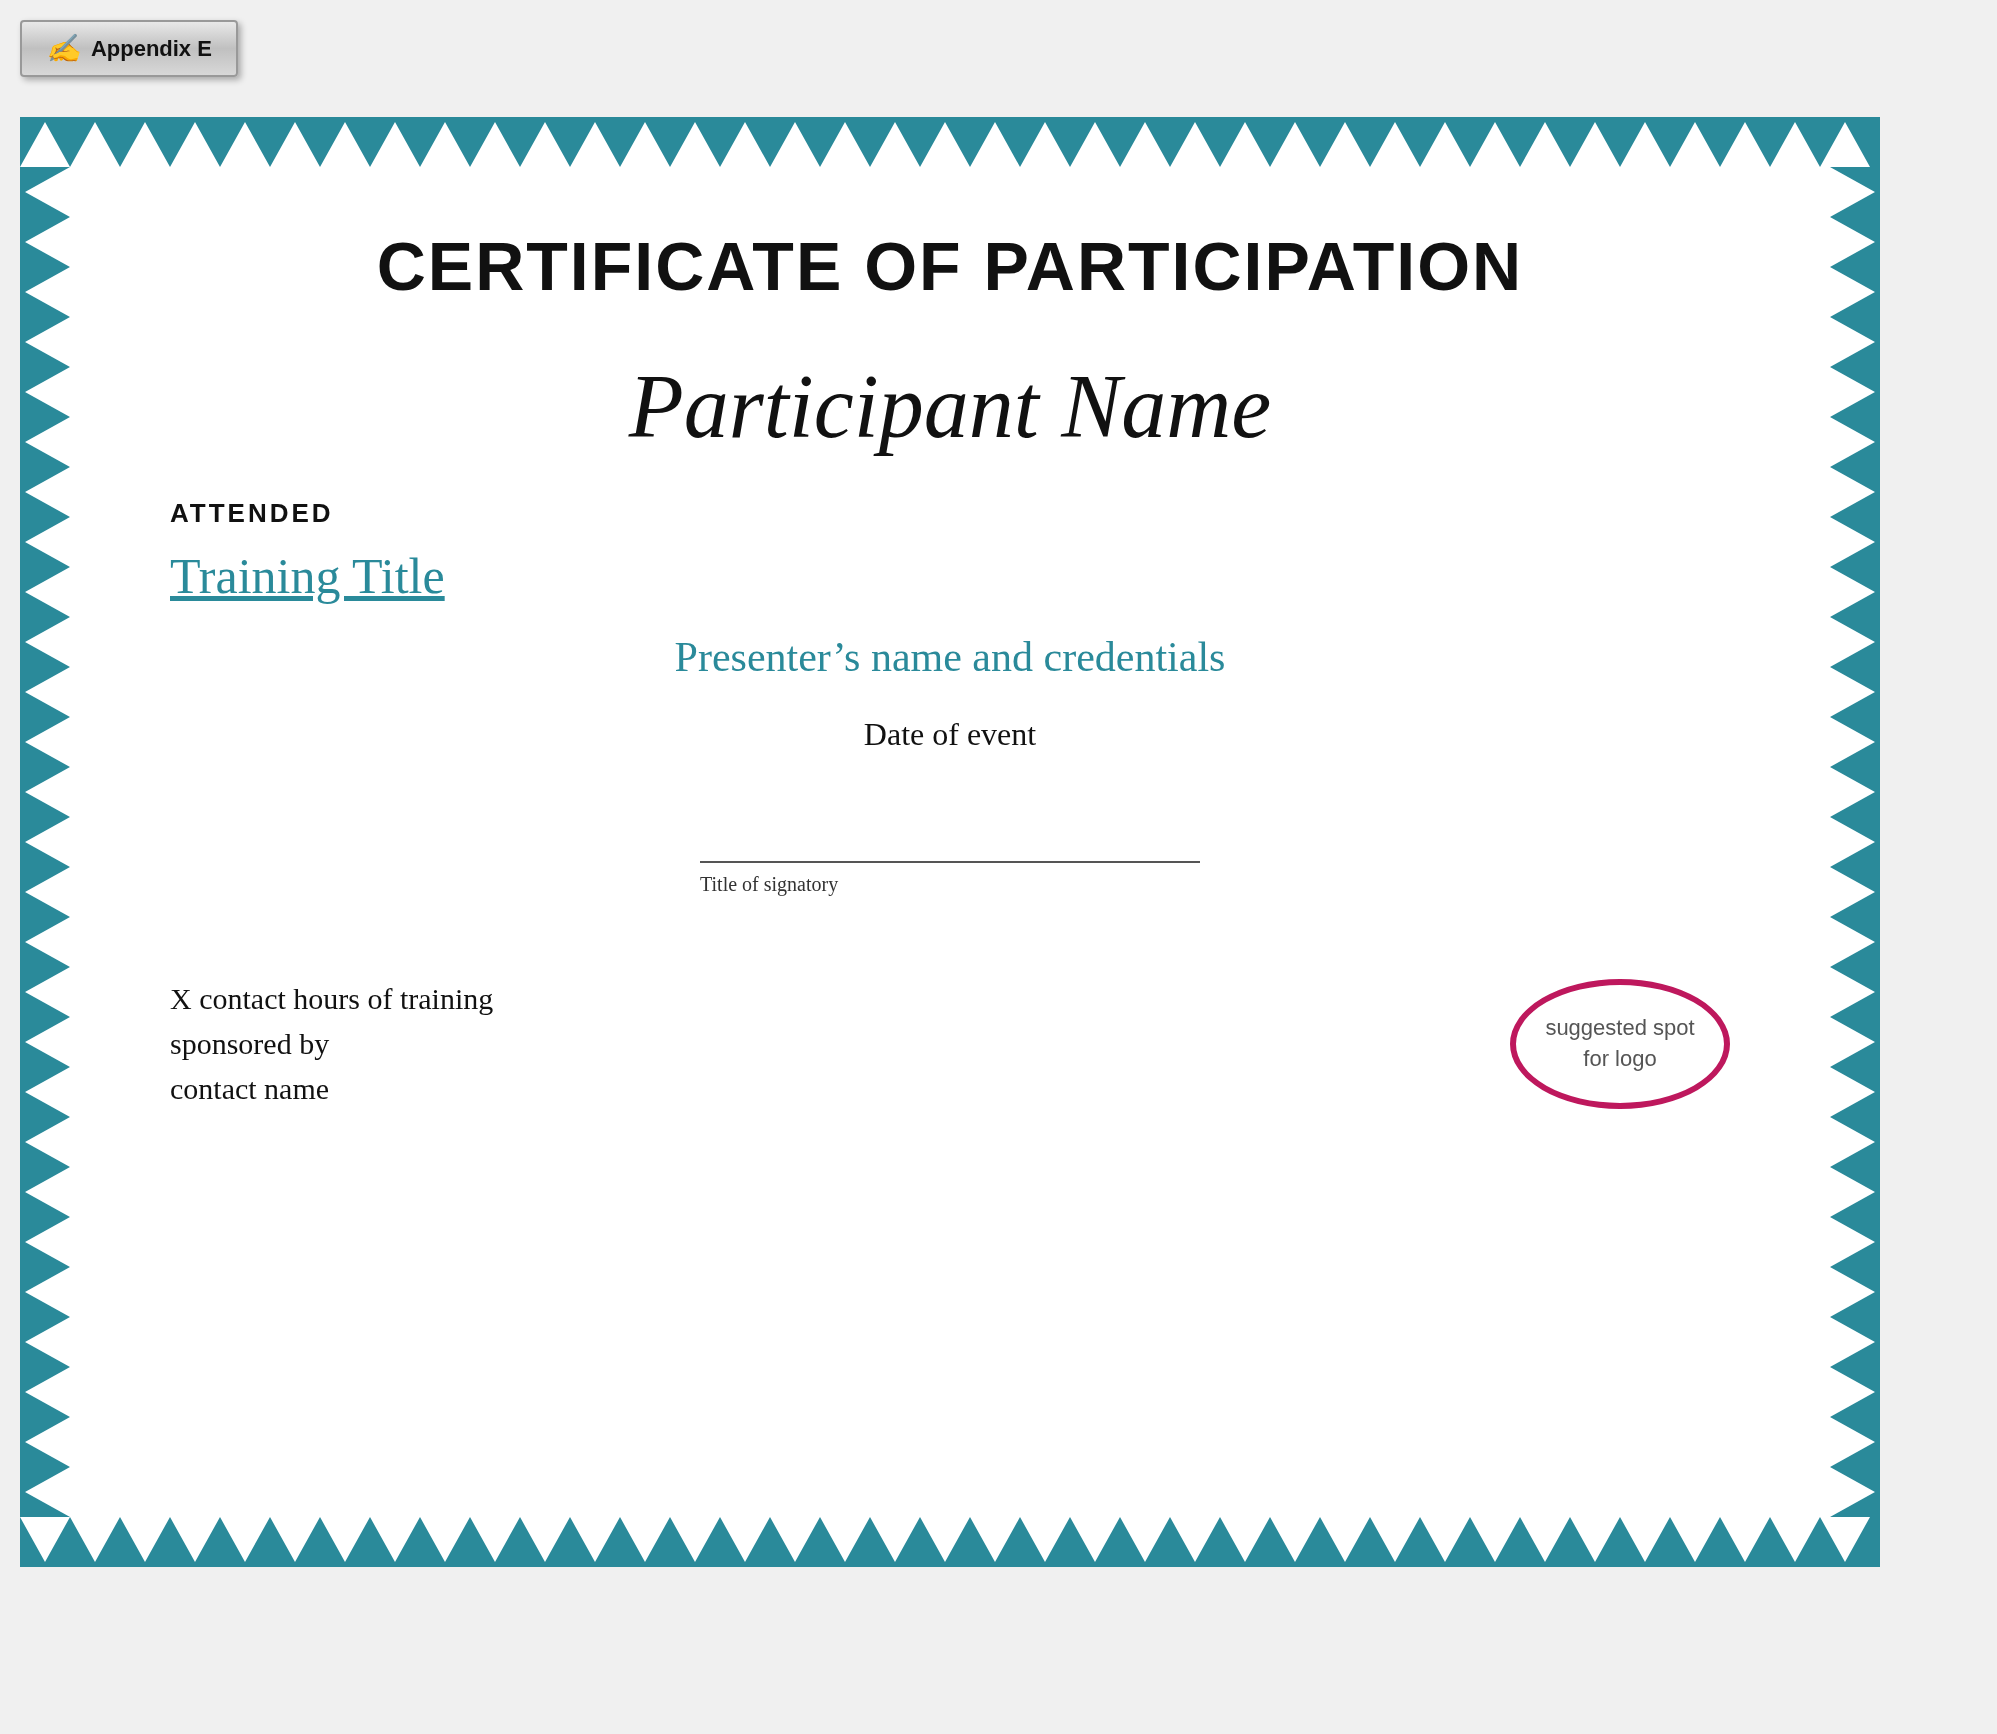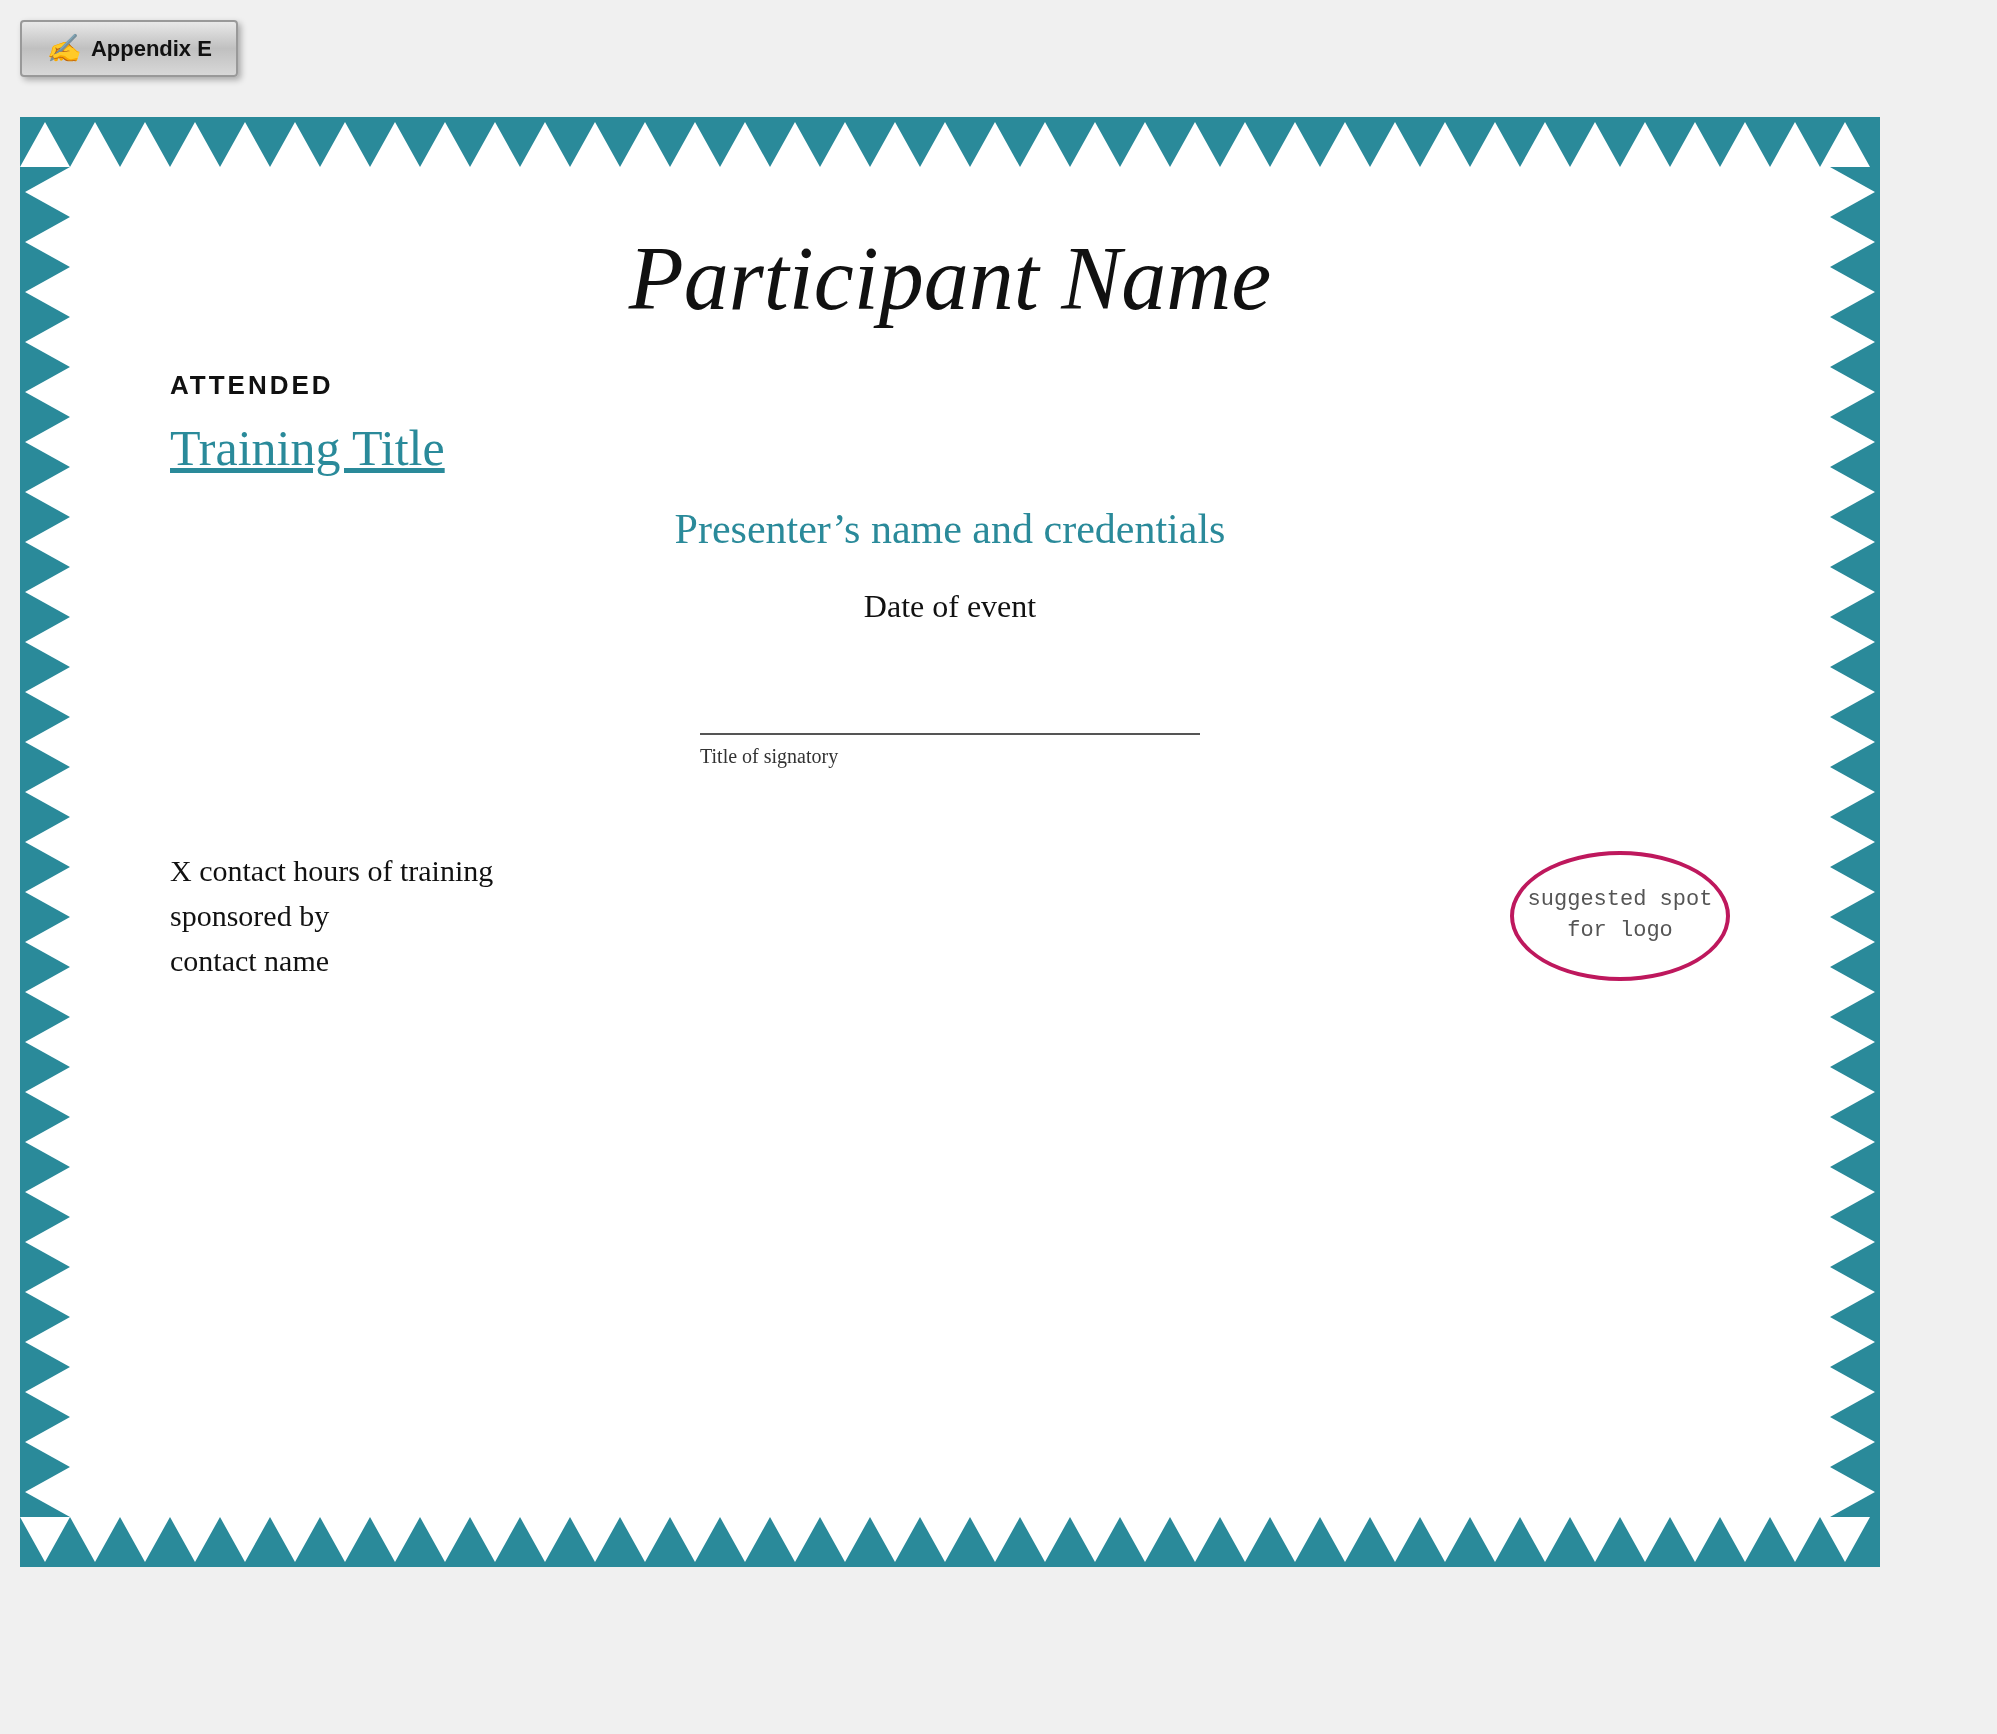--- a/index.html
+++ b/index.html
@@ -143,29 +143,29 @@
     .contact-hours {
       font-size: 30px;
       color: #111;
       font-family: Georgia, serif;
       line-height: 1.5;
     }
 
     .logo-spot {
       width: 220px;
       height: 130px;
-      border: 4px solid #be185d;
+      border: 6px solid #be185d;
       border-radius: 50%;
       display: flex;
       align-items: center;
       justify-content: center;
       text-align: center;
       font-size: 22px;
       color: #555;
-      font-family: Liberation Mono, monospace;
+      font-family: Liberation Sans, sans-serif;
       line-height: 1.4;
     }
 
     
     .cert-with-zigzag {
       position: relative;
       width: 1860px;
     }
 
     .cert-body {
@@ -198,20 +198,21 @@
 
   <div style="display:flex; flex-direction:row;">
 
     <svg width="50" height="1350" viewBox="0 0 50 1350" xmlns="http://www.w3.org/2000/svg" style="display:block; flex-shrink:0;">
       <rect width="50" height="1350" fill="#2a8a9a"></rect>
       <polyline points="50,0 5,25 50,50 5,75 50,100 5,125 50,150 5,175 50,200 5,225 50,250 5,275 50,300 5,325 50,350 5,375 50,400 5,425 50,450 5,475 50,500 5,525 50,550 5,575 50,600 5,625 50,650 5,675 50,700 5,725 50,750 5,775 50,800 5,825 50,850 5,875 50,900 5,925 50,950 5,975 50,1000 5,1025 50,1050 5,1075 50,1100 5,1125 50,1150 5,1175 50,1200 5,1225 50,1250 5,1275 50,1300 5,1325 50,1350" fill="white" stroke="none"></polyline>
     </svg>
 
     <div class="cert-body" style="background:white; padding: 60px 100px 60px 100px; min-height:1350px; position:relative;">
 
+      <div class="cert-title">Certificate of Participation</div>
 
       <div class="participant-name">Participant Name</div>
 
       <div class="attended-label">ATTENDED</div>
 
       <div class="training-title">Training Title</div>
 
       <div class="presenter-name">Presenter’s name and credentials</div>
 
       <div class="event-date">Date of event</div>

